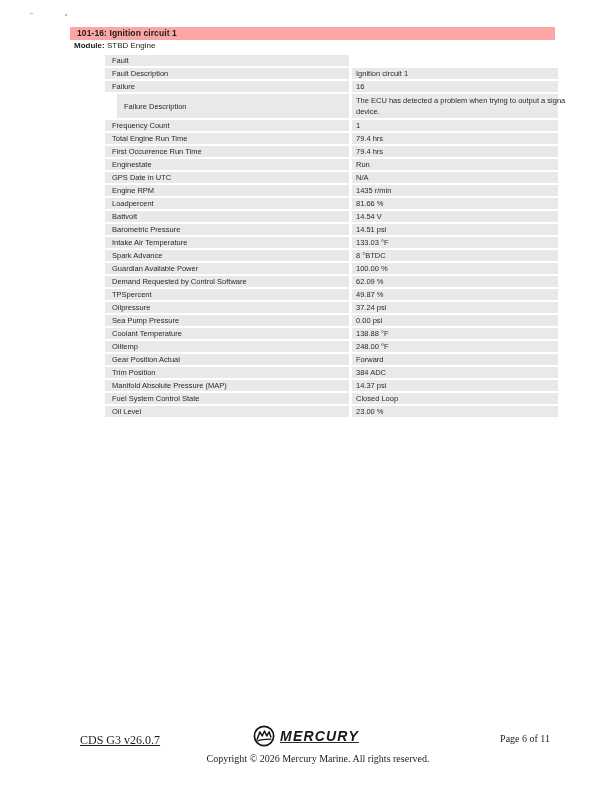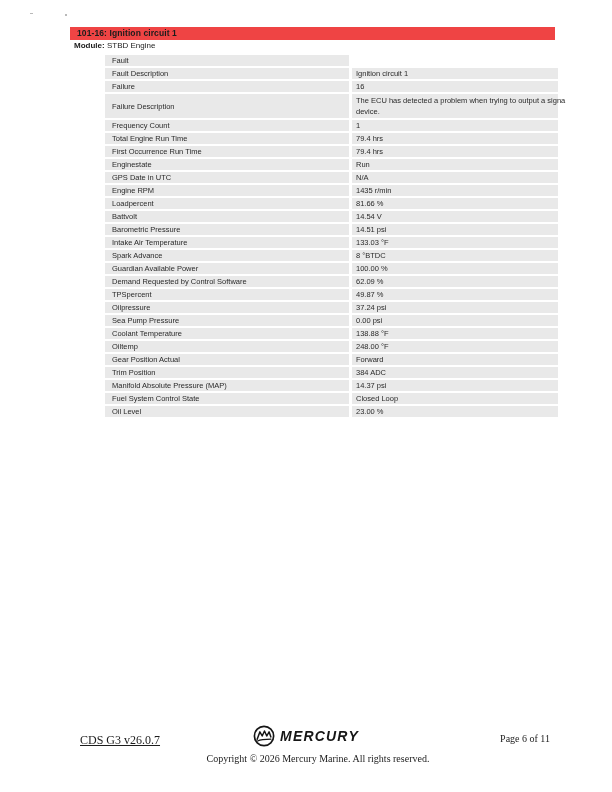--- a/index.html
+++ b/index.html
@@ -15,21 +15,21 @@
   }
   
   .speck { position: absolute; background: #b9b9b9; }
   .speck1 { left: 30px; top: 13px; width: 3px; height: 1px; }
   .speck2 { left: 65px; top: 14px; width: 2px; height: 2px; }
 
   .fault-header-bar {
     position: absolute;
     left: 70px; top: 27px;
     width: 485px; height: 13px;
-    background: #ef4444;
+    background: #fca5a5;
     font-size: 8.5px; font-weight: bold;
     line-height: 13px;
     padding-left: 7px;
     box-sizing: border-box;
     color: #1c1c1c;
     letter-spacing: 0.1px;
   }
   .module-line {
     position: absolute;
     left: 74px; top: 41px;
@@ -54,21 +54,21 @@
   .t-row .label-cell {
     width: 244px;
     margin-right: 3px;
     padding-left: 7px;
   }
   .t-row .value-cell {
     width: 206px;
     padding-left: 4px;
   }
   .t-row.tall .cell { height: 24px; }
-  .t-row.tall .label-cell { display: flex; align-items: center; }
+  .t-row.tall .label-cell { display: flex; align-items: center; margin-left: 12px; }
   .t-row.tall .value-cell { padding-top: 1px; line-height: 11px; }
   .t-row.tall .value-cell .vline { white-space: nowrap; overflow: visible; }
 
   .footer-left {
     position: absolute;
     left: 80px; top: 733px;
     font-family: "Liberation Serif", serif;
     font-size: 12px;
     color: #1c1c1c;
     text-decoration: underline;
@@ -80,20 +80,21 @@
     font-size: 10px;
     color: #1c1c1c;
   }
   .brand-logo {
     position: absolute;
     left: 50%; top: 725px;
     transform: translateX(-50%);
     display: flex;
     align-items: center;
     gap: 5px;
+    text-decoration: underline;
   }
   .brand-logo .logo-circle { width: 22px; height: 22px; display: block; }
   .brand-text {
     font-size: 14px;
     font-weight: bold;
     font-style: italic;
     letter-spacing: 1.2px;
     color: #161616;
   }
   .footer-copyright {

